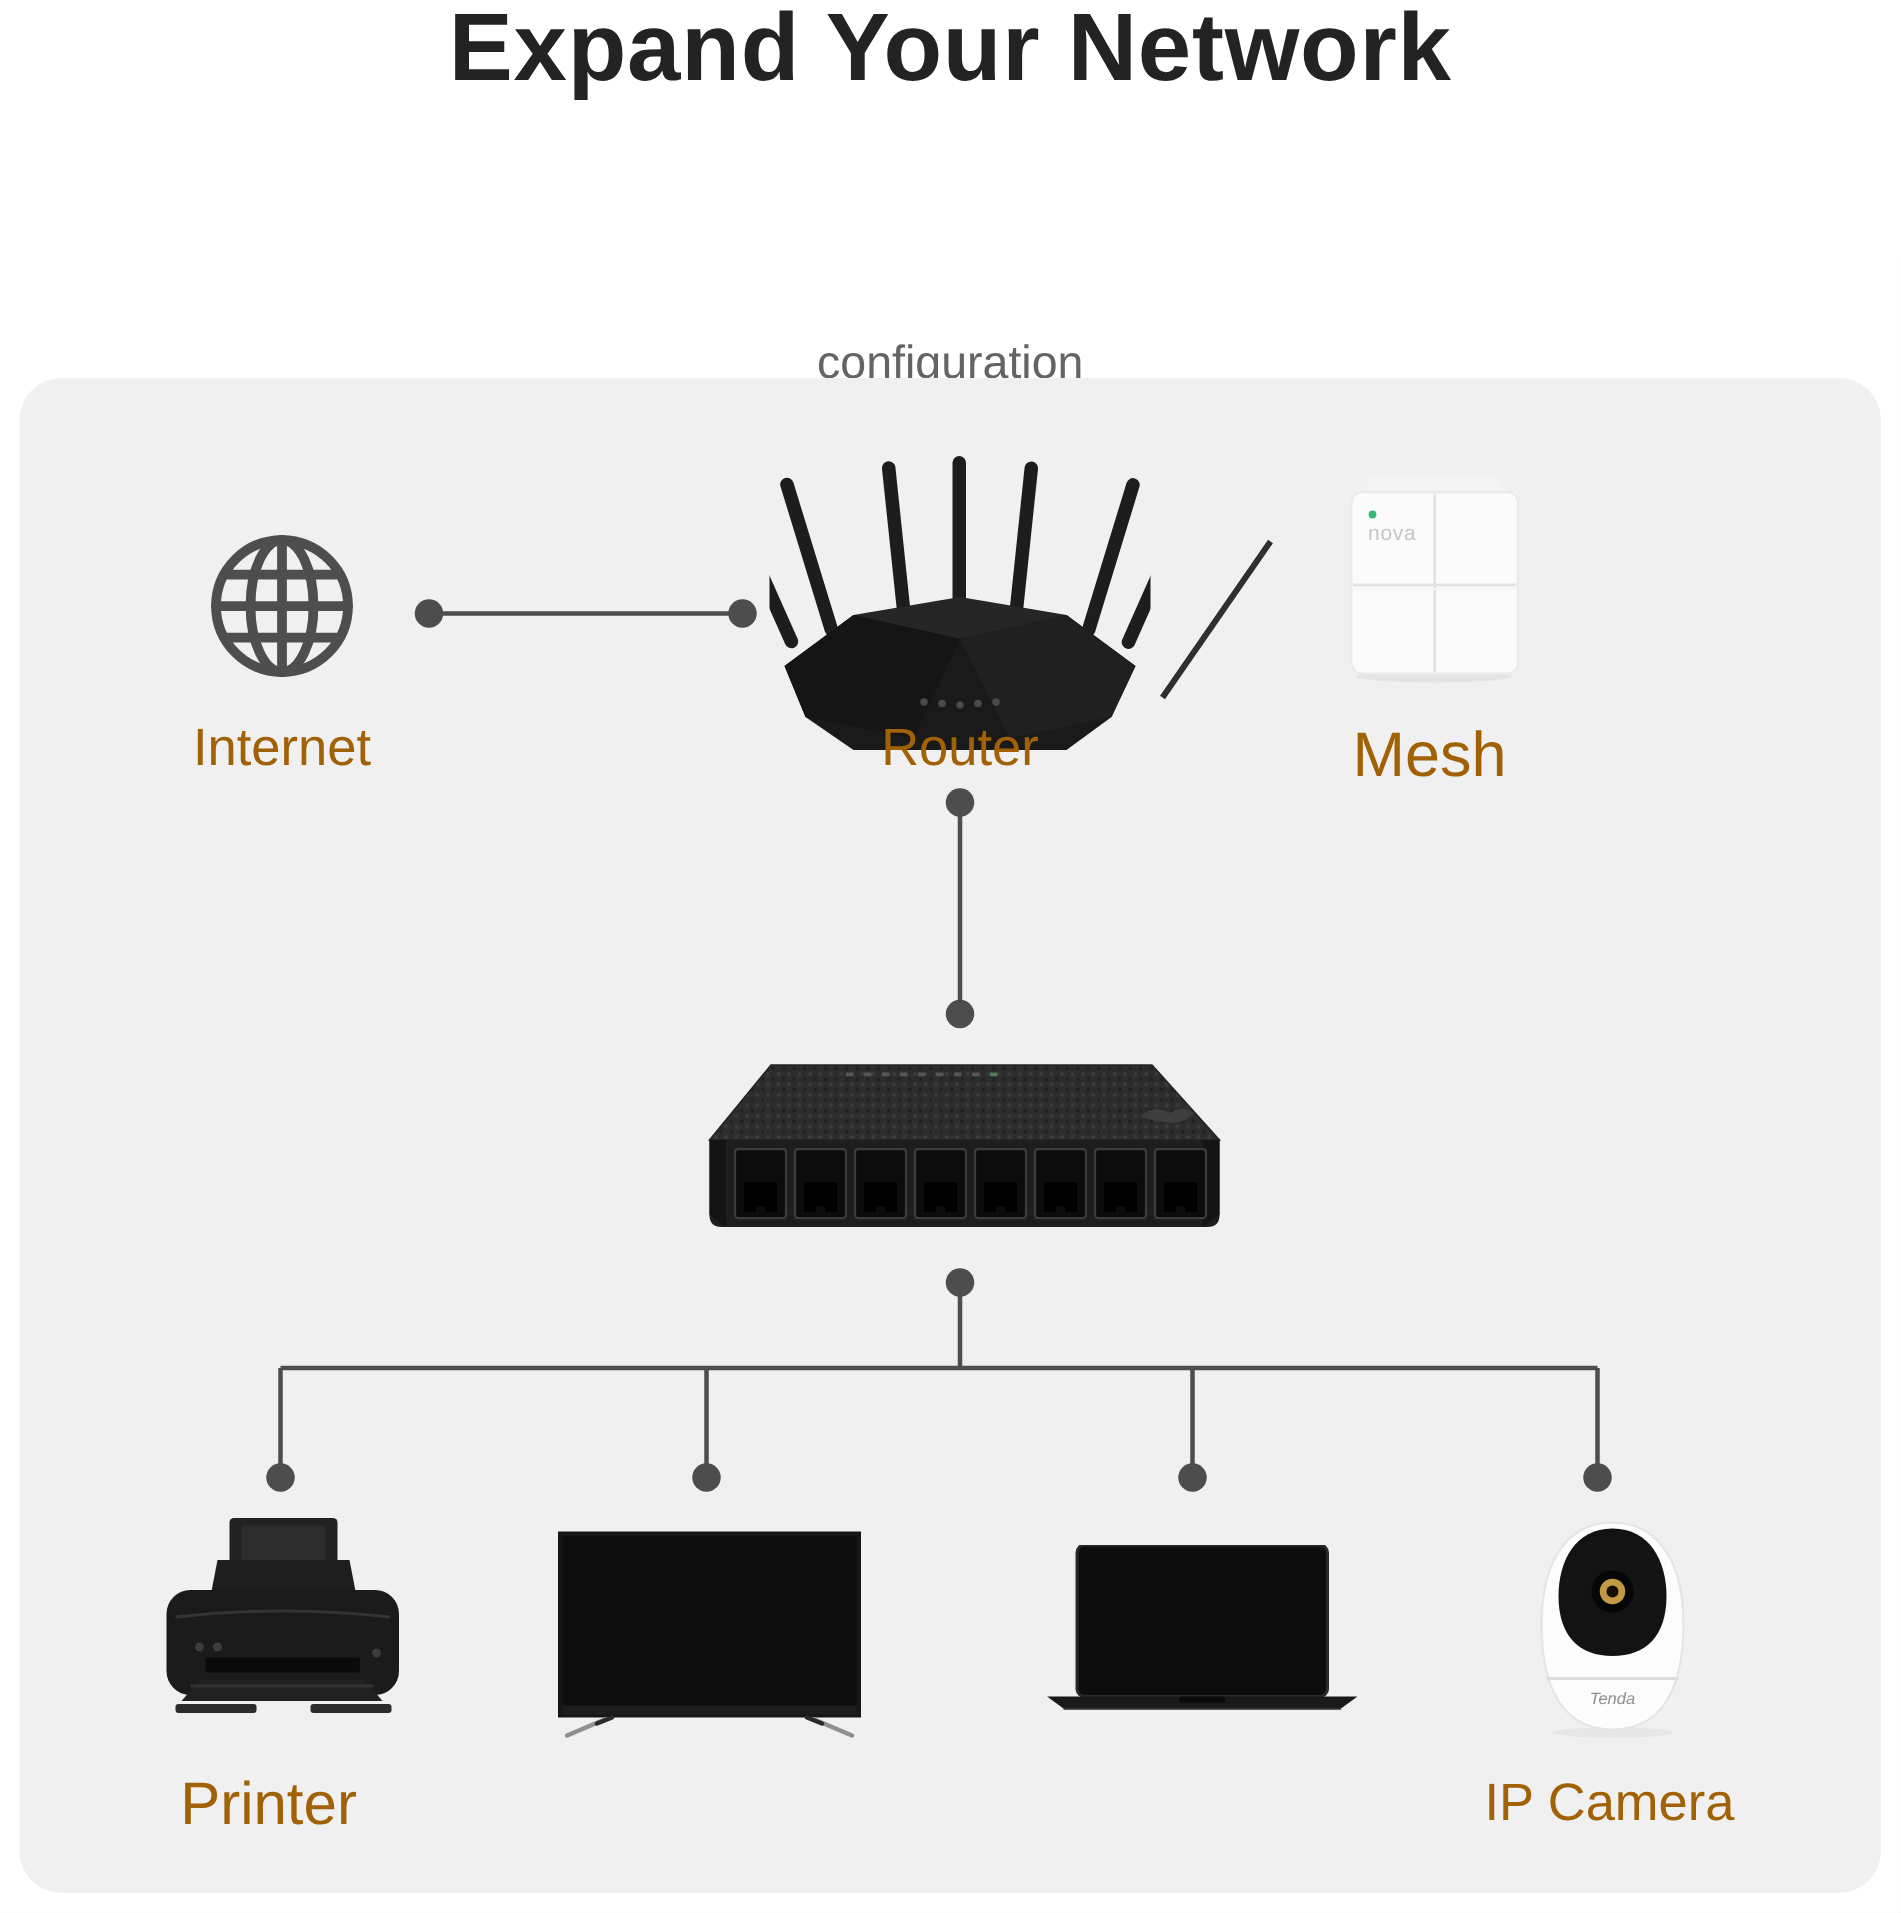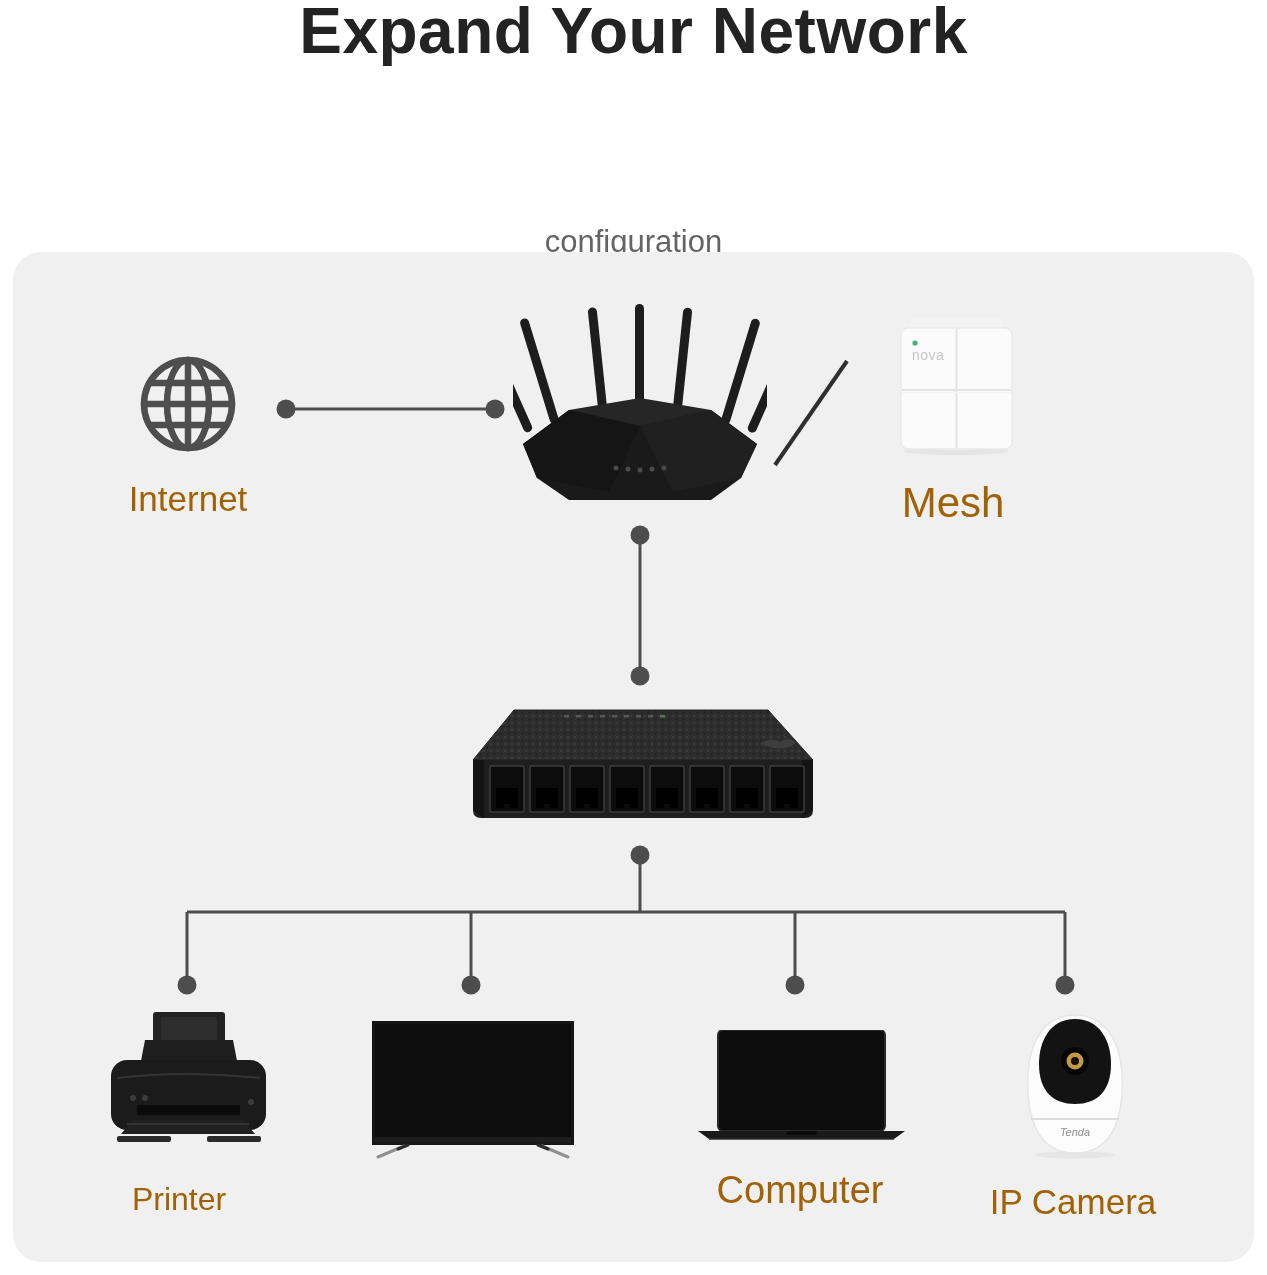--- a/index.html
+++ b/index.html
@@ -51,21 +51,21 @@
   .icon-camera  { left: 1005px;top: 757px; width: 114px; height: 150px; }
 
   .node-label {
     position: absolute; width: 220px;
     text-align: center;
     color: #a16207; font-weight: 400;
   }
   .label-internet { left: 65px;  top: 227px; font-size: 35px; }
   .label-router   { left: 517px; top: 227px; font-size: 35px; }
   .label-mesh     { left: 830px; top: 227px; font-size: 42px; }
-  .label-printer  { left: 56px;  top: 929px; font-size: 32px; }
+  .label-printer  { left: 56px;  top: 929px; font-size: 40px; }
   .label-iptv     { left: 350px; top: 930px; font-size: 33px; }
   .label-computer { left: 677px; top: 917px; font-size: 38px; }
   .label-camera   { left: 950px; top: 930px; font-size: 35px; }
 </style>
 </head>
 <body>
 
 <div class="stage">
 
   <h1 class="page-title">Expand Your Network</h1>
@@ -133,20 +133,21 @@
       <polygon points="10,142 56,108 127,124 96,190 24,176" fill="#151515"></polygon>
       <polygon points="244,142 198,108 127,124 160,190 228,176" fill="#202020"></polygon>
       <g fill="#4a4a4a">
         <circle cx="103" cy="166" r="2.5"></circle>
         <circle cx="115" cy="167" r="2.5"></circle>
         <circle cx="127" cy="168" r="2.5"></circle>
         <circle cx="139" cy="167" r="2.5"></circle>
         <circle cx="151" cy="166" r="2.5"></circle>
       </g>
     </svg>
+    <div class="node-label label-router">Router</div>
 
     <svg class="node-icon icon-mesh" viewBox="0 0 117 140">
       <ellipse cx="58" cy="135" rx="52" ry="4" fill="#e4e4e5"></ellipse>
       <polygon points="10,14 107,14 101,2 16,2" fill="#f3f3f4"></polygon>
       <rect x="3" y="12" width="111" height="121" rx="7" fill="#fbfbfc" stroke="#eaeaec" stroke-width="1.5"></rect>
       <line x1="58.5" y1="13" x2="58.5" y2="132" stroke="#e3e3e5" stroke-width="2"></line>
       <line x1="4" y1="74" x2="113" y2="74" stroke="#e3e3e5" stroke-width="2"></line>
       <line x1="4" y1="76.5" x2="113" y2="76.5" stroke="#f4f4f5" stroke-width="1.5"></line>
       <circle cx="17" cy="27" r="2.6" fill="#38b678"></circle>
       <text x="14" y="44" font-size="14" letter-spacing="0.5" fill="#c6c6c8">nova</text>
@@ -231,21 +232,20 @@
         <line x1="170" y1="126" x2="180" y2="130"></line>
       </g>
     </svg>
 
     <svg class="node-icon icon-laptop" viewBox="0 0 207 112">
       <rect x="20" y="0" width="167" height="101" rx="5" fill="#0d0d0d" stroke="#2a2a2a" stroke-width="2"></rect>
       <polygon points="0,101 207,101 196,109 11,109" fill="#1a1a1a"></polygon>
       <rect x="88" y="101" width="31" height="4" rx="2" fill="#0b0b0b"></rect>
       <line x1="11" y1="109" x2="196" y2="109" stroke="#2e2e2e" stroke-width="1.5"></line>
     </svg>
-    <div class="node-label label-computer">Computer</div>
 
     <svg class="node-icon icon-camera" viewBox="0 0 114 150">
       <ellipse cx="57" cy="146" rx="40" ry="3.5" fill="#e6e6e7"></ellipse>
       <path d="M57,6 C88,6 102,33 104,64 C106,102 98,144 57,144 C16,144 8,102 10,64 C12,33 26,6 57,6 Z" fill="#fcfcfc" stroke="#e5e5e6" stroke-width="1.5"></path>
       <path d="M57,10 C82,10 93,32 93,55 C93,82 79,95 57,95 C35,95 21,82 21,55 C21,32 32,10 57,10 Z" fill="#131313"></path>
       <circle cx="57" cy="52" r="14" fill="#060606"></circle>
       <circle cx="57" cy="52" r="8.5" fill="#c29a45"></circle>
       <circle cx="57" cy="52" r="4" fill="#140d02"></circle>
       <line x1="13" y1="110" x2="101" y2="110" stroke="#dcdcdd" stroke-width="2"></line>
       <text x="57" y="127" text-anchor="middle" font-size="11" font-style="italic" fill="#8f8f8f">Tenda</text>

